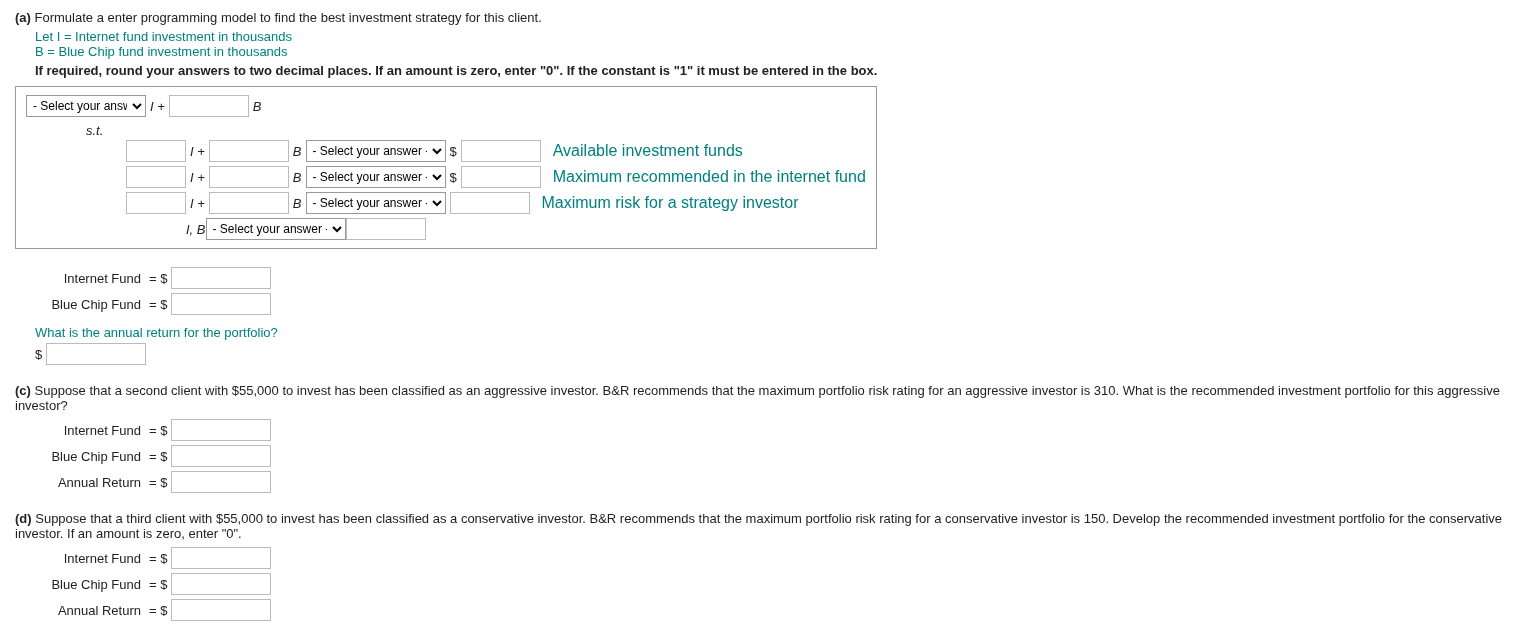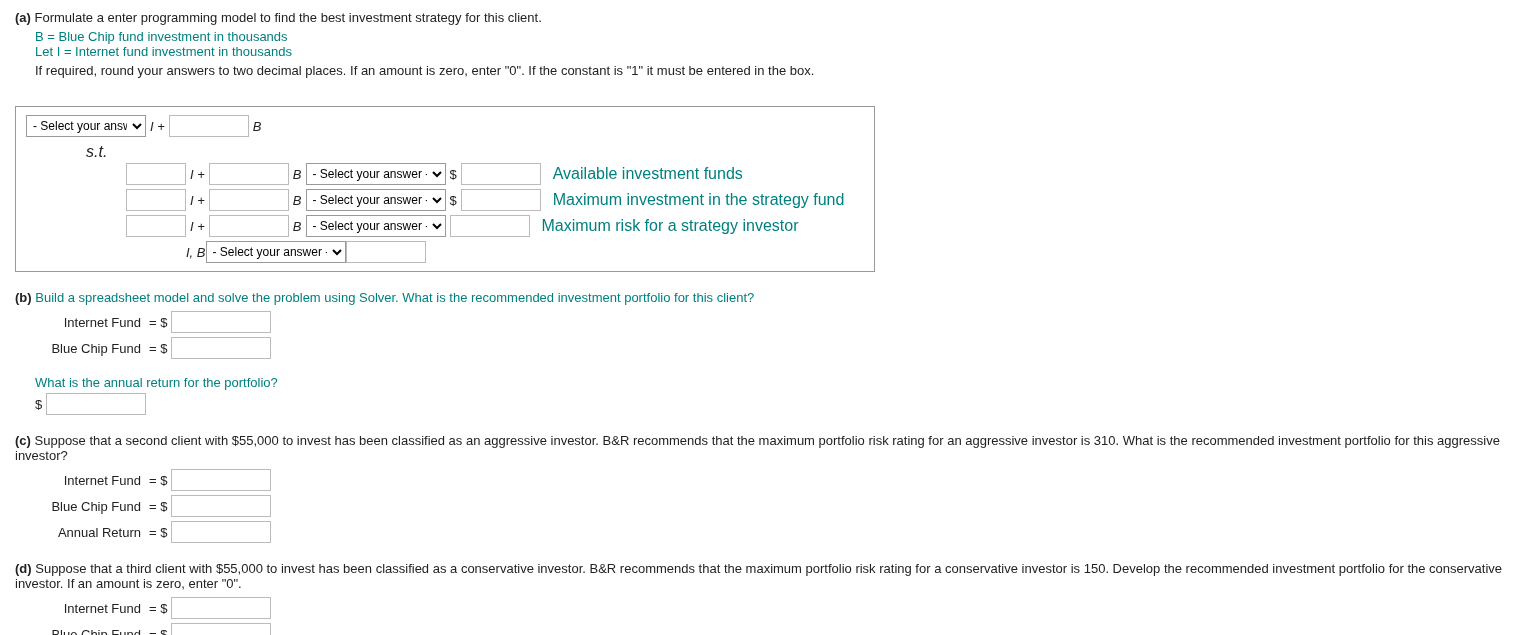--- a/index.html
+++ b/index.html
@@ -23,21 +23,21 @@
       margin-top: 6px;
       display: inline-block;
       min-width: 860px;
     }
     .objective-row {
       display: flex;
       align-items: center;
       gap: 4px;
       margin-bottom: 6px;
     }
-    .st-row { margin-left: 60px; margin-bottom: 2px; font-style: italic; font-size: 16px; }
+    .st-row { margin-left: 60px; margin-bottom: 2px; font-style: italic; font-size: 13px; }
     .constraint-rows { margin-left: 100px; }
     .constraint-row {
       display: flex;
       align-items: center;
       gap: 4px;
       margin-bottom: 4px;
     }
     .nonnegativity-row {
       display: flex;
       align-items: center;
@@ -77,23 +77,23 @@
   </style>
 </head>
 <body>
 
 <div class="section">
   <p>
     <span class="bold">(a)</span>
     <span>Formulate a enter programming model to find the best investment strategy for this client.</span>
   </p>
   <div class="indent" style="margin-top:4px;">
+    <p class="teal">Let I = Internet fund investment in thousands</p>
     <p class="teal">B = Blue Chip fund investment in thousands</p>
-    <p class="teal">Let I = Internet fund investment in thousands</p>
-    <p style="margin-top:4px; margin-bottom:22px;">If required, round your answers to two decimal places. If an amount is zero, enter "0". If the constant is "1" it must be entered in the box.</p>
+    <p style="margin-top:4px; margin-bottom:2px;font-weight:bold;">If required, round your answers to two decimal places. If an amount is zero, enter "0". If the constant is "1" it must be entered in the box.</p>
   </div>
 
   <div class="part-a-box">
     
     <div class="objective-row">
       <select class="w120">
         <option>- Select your answer -</option>
         <option>Max</option>
         <option>Min</option>
       </select>
@@ -130,21 +130,21 @@
         <input type="text" class="w80" style="">
         <span class="label-text">B</span>
         <select class="w140">
           <option>- Select your answer -</option>
           <option>≤</option>
           <option>≥</option>
           <option>=</option>
         </select>
         <span>$</span>
         <input type="text" class="w80" style="">
-        <span class="constraint-label">Maximum investment in the strategy fund</span>
+        <span class="constraint-label">Maximum recommended in the internet fund</span>
       </div>
 
       <div class="constraint-row">
         <input type="text" class="w60" style="">
         <span class="label-text">I +</span>
         <input type="text" class="w80" style="">
         <span class="label-text">B</span>
         <select class="w140">
           <option>- Select your answer -</option>
           <option>≤</option>
@@ -166,36 +166,32 @@
         <option>≤ 0</option>
         <option>= 0</option>
       </select>
       <input type="text" class="w80" style="">
     </div>
 
   </div>
 </div>
 
 <div class="section" style="margin-top:14px;">
-  <p>
-    <span class="bold">(b)</span>
-    <span class="teal">Build a spreadsheet model and solve the problem using Solver. What is the recommended investment portfolio for this client?</span>
-  </p>
   <div class="indent" style="margin-top:6px;">
     <div class="fund-row">
       <span style="width:110px; text-align:right; padding-right:4px;">Internet Fund</span>
       <span>= $</span>
       <input type="text" class="w100" style="">
     </div>
     <div class="fund-row">
       <span style="width:110px; text-align:right; padding-right:4px;">Blue Chip Fund</span>
       <span>= $</span>
       <input type="text" class="w100" style="">
     </div>
-    <p class="annual-label teal" style="margin-top:16px;">What is the annual return for the portfolio?</p>
+    <p class="annual-label teal" style="margin-top:10px;">What is the annual return for the portfolio?</p>
     <div class="fund-row">
       <span>$</span>
       <input type="text" class="w100" style="">
     </div>
   </div>
 </div>
 
 <div class="section" style="margin-top:14px;">
   <p>
     <span class="bold">(c)</span>

